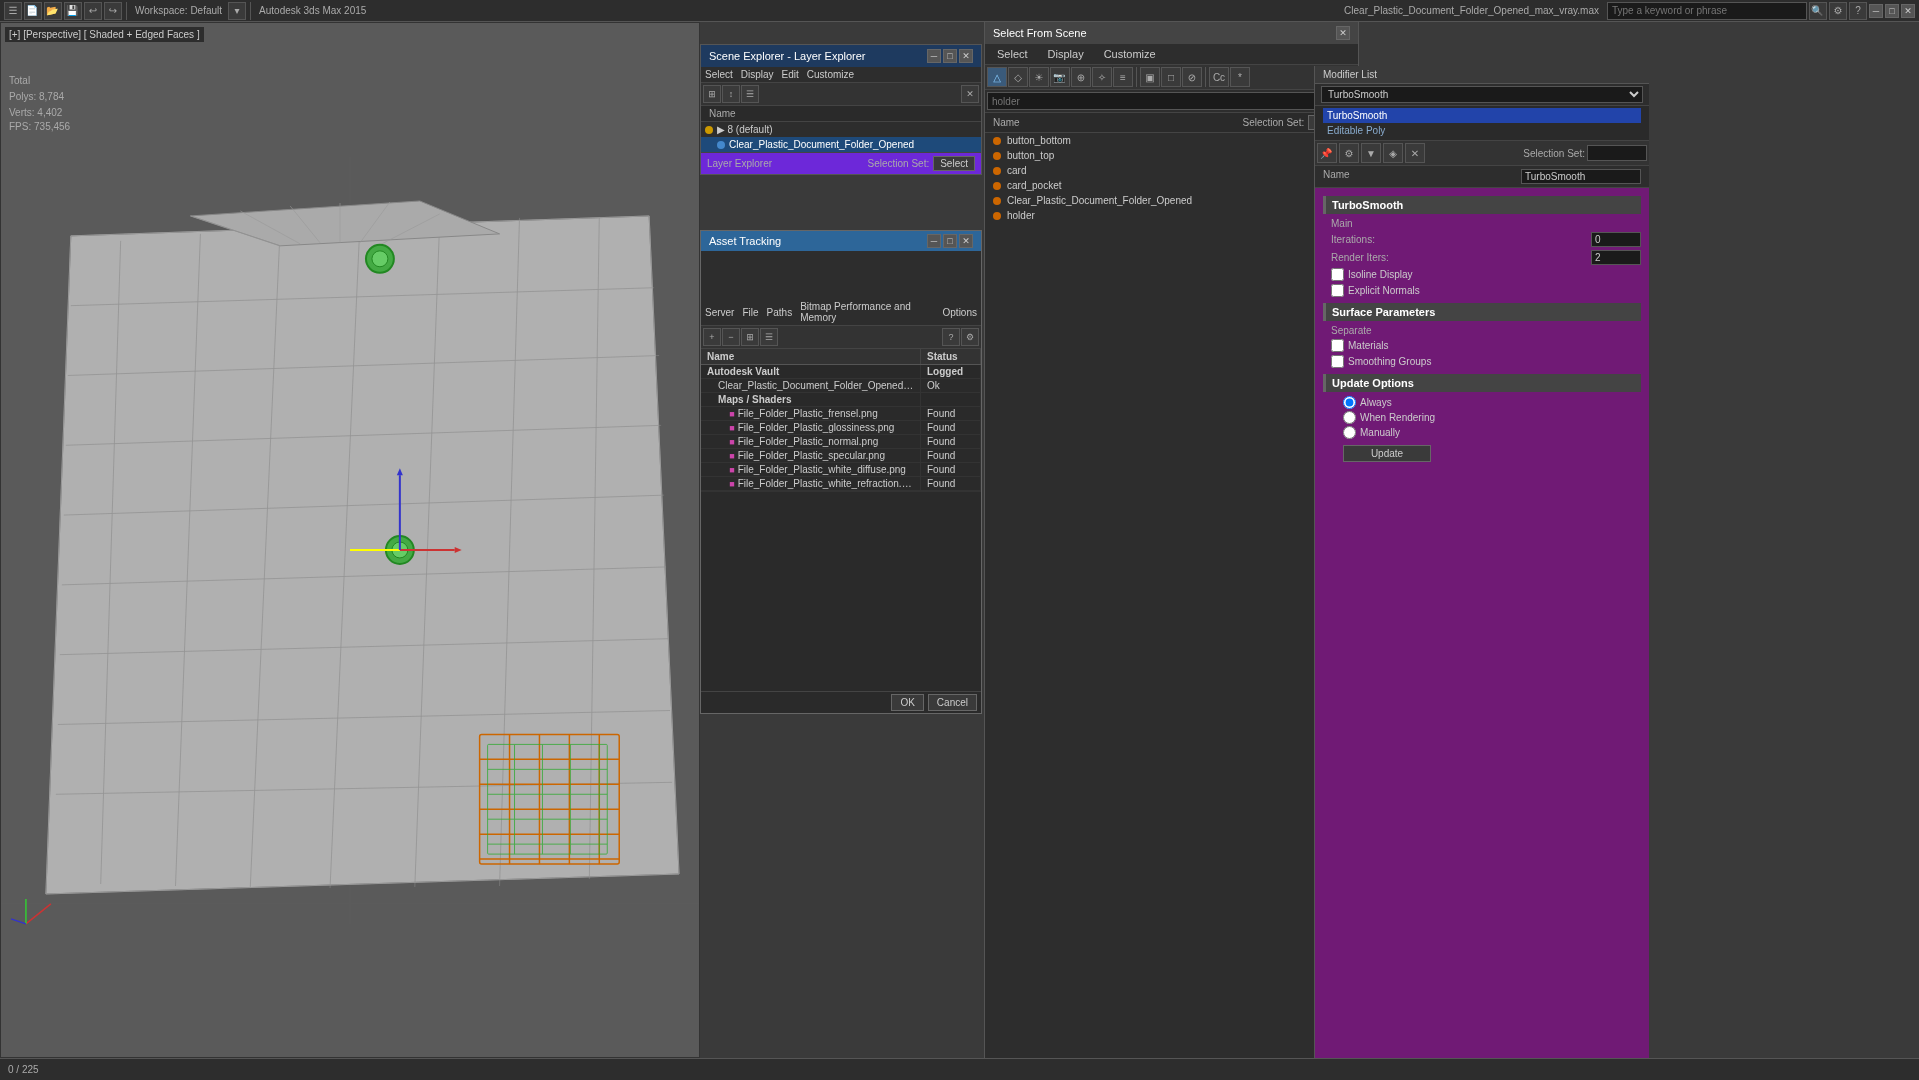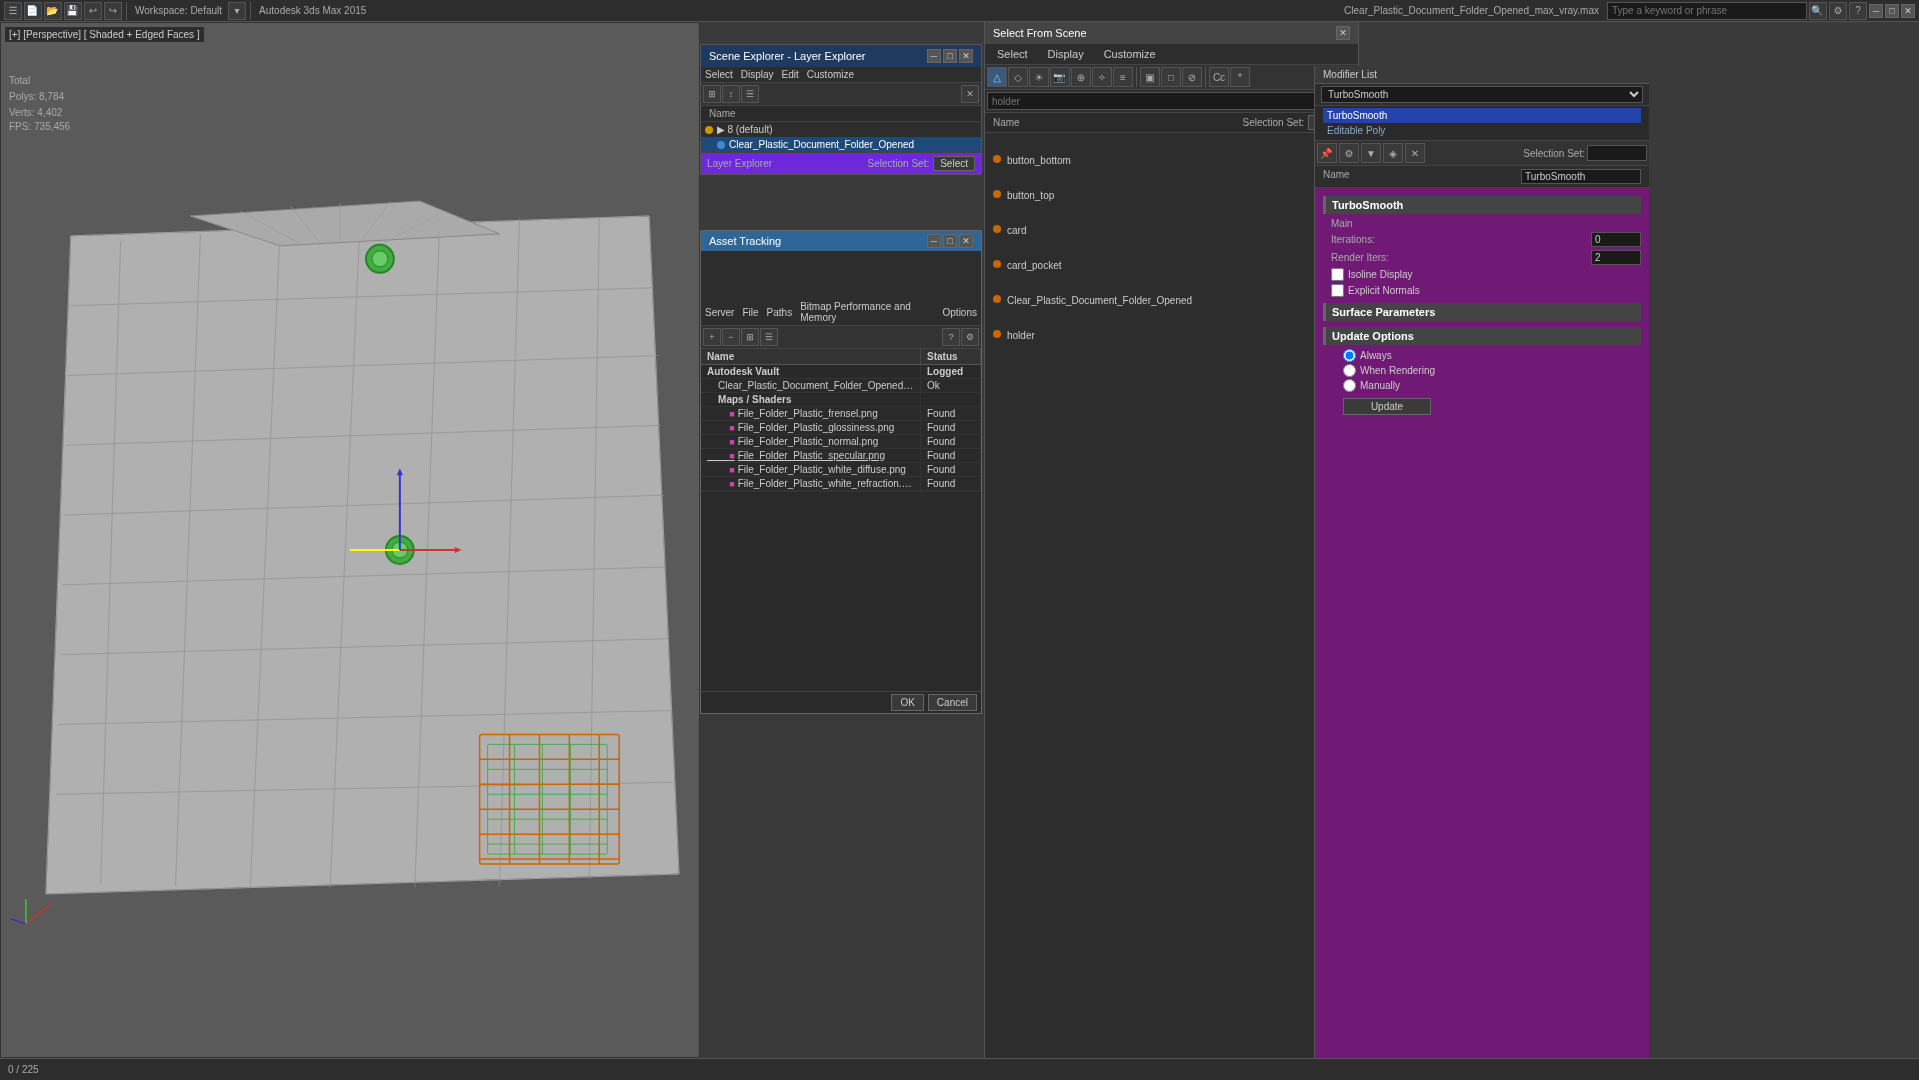--- a/index.html
+++ b/index.html
@@ -112,21 +112,21 @@
     #sfs-menubar {
       display: flex; align-items: center; background: #2d2d2d; border-bottom: 1px solid #444; padding: 2px 8px; gap: 12px;
     }
     #sfs-menubar span { color: #ccc; font-size: 11px; cursor: pointer; padding: 2px 4px; }
     #sfs-toolbar {
       display: flex; align-items: center; background: #333; border-bottom: 1px solid #444; padding: 2px; gap: 1px; flex-wrap: wrap;
     }
     .sfs-tb-btn { width: 20px; height: 20px; background: #3a3a3a; border: 1px solid #555; display: flex; align-items: center; justify-content: center; color: #aaa; font-size: 10px; cursor: pointer; }
     .sfs-tb-sep { width: 1px; height: 20px; background: #555; margin: 0 2px; }
     #sfs-name-header { padding: 2px 8px; background: #2a2a2a; border-bottom: 1px solid #444; color: #aaa; font-size: 10px; display: flex; justify-content: space-between; align-items: center; }
-    .sfs-item { display: flex; align-items: flex-start; padding: 2px 8px; cursor: pointer; font-size: 10px; color: #ccc; margin-top: 20px; }
+    .sfs-item { display: flex; align-items: center; padding: 2px 8px; cursor: pointer; font-size: 10px; color: #ccc; }
     .sfs-dot { width: 8px; height: 8px; border-radius: 50%; display: inline-block; margin-right: 6px; }
     .dot-orange { background: #cc6600; }
 
     
     #properties-panel {
       position: absolute; top: 22px; right: 0; width: 335px; bottom: 0;
       background: #2d2d2d; border-left: 1px solid #555;
       display: flex; flex-direction: column;
     }
     #pp-modifier-header {
@@ -391,21 +391,21 @@
           </tr>
           <tr class="at-row-files">
             <td style="max-width:200px; overflow:hidden; text-overflow:ellipsis;">&nbsp;&nbsp;&nbsp;&nbsp;&nbsp;&nbsp;&nbsp;&nbsp;<span class="at-icon-pink">■</span>File_Folder_Plastic_glossiness.png</td>
             <td class="at-status-found">Found</td>
           </tr>
           <tr class="at-row-files">
             <td style="max-width:200px; overflow:hidden; text-overflow:ellipsis;">&nbsp;&nbsp;&nbsp;&nbsp;&nbsp;&nbsp;&nbsp;&nbsp;<span class="at-icon-pink">■</span>File_Folder_Plastic_normal.png</td>
             <td class="at-status-found">Found</td>
           </tr>
           <tr class="at-row-files">
-            <td style="max-width:200px; overflow:hidden; text-overflow:ellipsis;text-decoration:underline;">&nbsp;&nbsp;&nbsp;&nbsp;&nbsp;&nbsp;&nbsp;&nbsp;<span class="at-icon-pink">■</span>File_Folder_Plastic_specular.png</td>
+            <td style="max-width:200px; overflow:hidden; text-overflow:ellipsis;">&nbsp;&nbsp;&nbsp;&nbsp;&nbsp;&nbsp;&nbsp;&nbsp;<span class="at-icon-pink">■</span>File_Folder_Plastic_specular.png</td>
             <td class="at-status-found">Found</td>
           </tr>
           <tr class="at-row-files">
             <td style="max-width:200px; overflow:hidden; text-overflow:ellipsis;">&nbsp;&nbsp;&nbsp;&nbsp;&nbsp;&nbsp;&nbsp;&nbsp;<span class="at-icon-pink">■</span>File_Folder_Plastic_white_diffuse.png</td>
             <td class="at-status-found">Found</td>
           </tr>
           <tr class="at-row-files">
             <td style="max-width:200px; overflow:hidden; text-overflow:ellipsis;">&nbsp;&nbsp;&nbsp;&nbsp;&nbsp;&nbsp;&nbsp;&nbsp;<span class="at-icon-pink">■</span>File_Folder_Plastic_white_refraction.png</td>
             <td class="at-status-found">Found</td>
           </tr>
@@ -544,20 +544,33 @@
         <input type="checkbox" class="pp-checkbox" style="">
         <span>Isoline Display</span>
       </div>
       <div class="pp-row">
         <input type="checkbox" class="pp-checkbox" style="">
         <span>Explicit Normals</span>
       </div>
     </div>
 
     <div class="pp-section-title" style="margin-top:6px;">Surface Parameters</div>
+    <div style="padding-left:8px;">
+      <div class="pp-row">
+        <span class="pp-label">Separate</span>
+      </div>
+      <div class="pp-row">
+        <input type="checkbox" class="pp-checkbox" style="">
+        <span>Materials</span>
+      </div>
+      <div class="pp-row">
+        <input type="checkbox" class="pp-checkbox" style="">
+        <span>Smoothing Groups</span>
+      </div>
+    </div>
 
     <div class="pp-section-title" style="margin-top:6px;">Update Options</div>
     <div style="padding-left:8px;" class="pp-radio-group">
       <div class="pp-radio-row">
         <input type="radio" name="update" checked="" style="">
         <span>Always</span>
       </div>
       <div class="pp-radio-row">
         <input type="radio" name="update" style="">
         <span>When Rendering</span>

